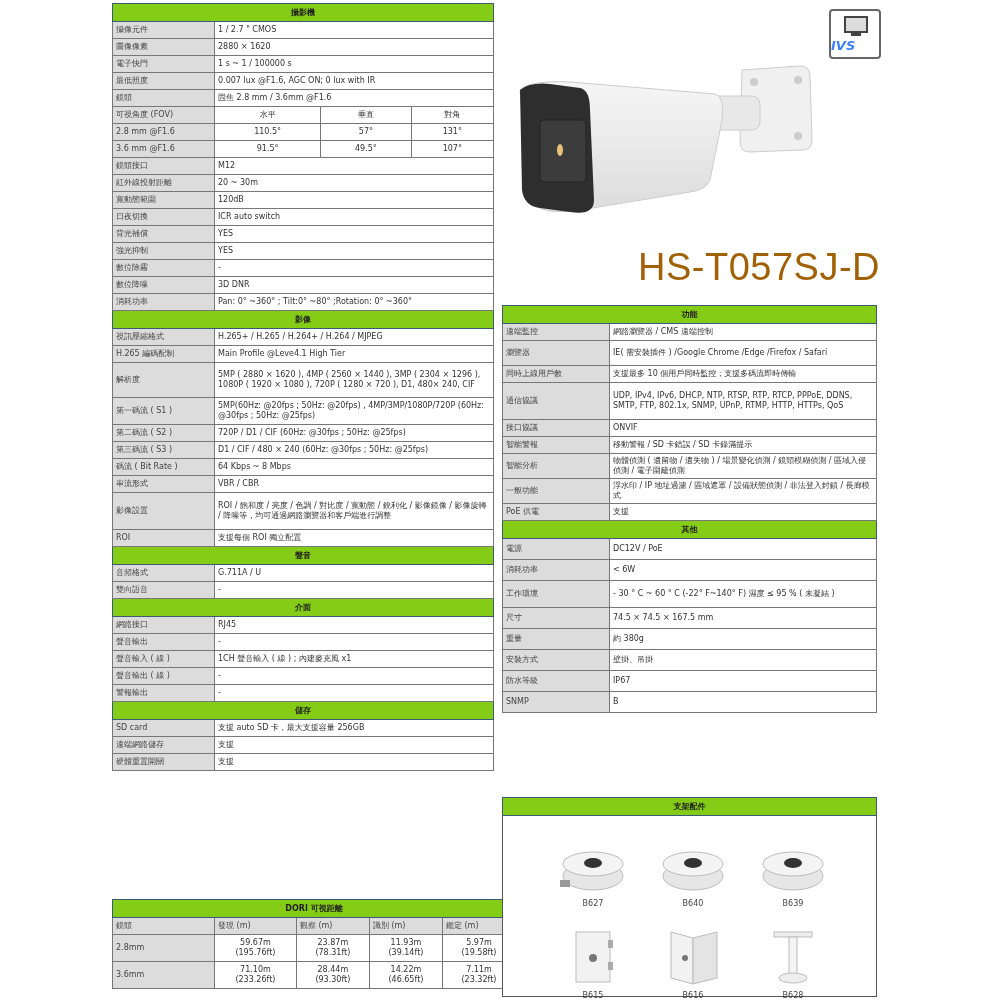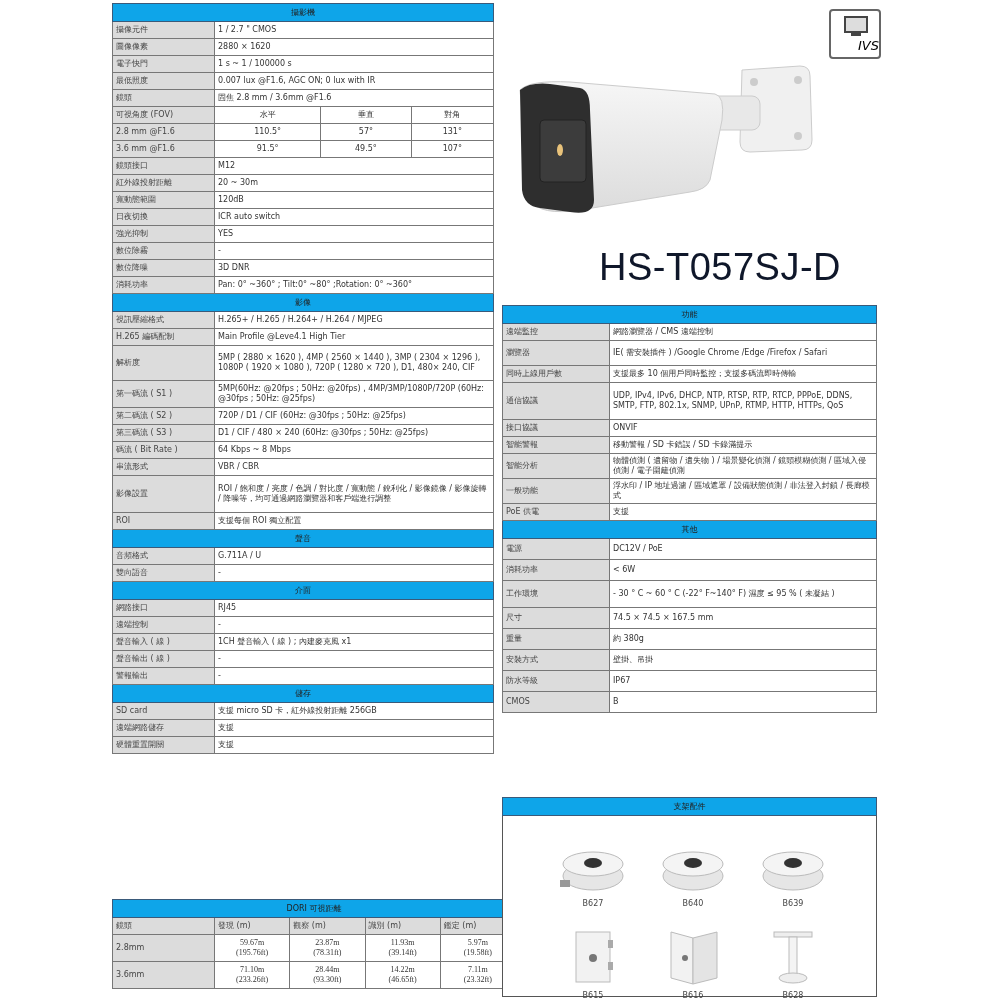--- a/index.html
+++ b/index.html
@@ -1,35 +1,35 @@
 <!DOCTYPE html>
 <html><head>
 <meta charset="utf-8">
 <style>
   html,body{margin:0;padding:0;background:#fff;}
   body{width:1000px;height:1000px;position:relative;overflow:hidden;font-family:"DejaVu Sans","Liberation Sans",sans-serif;color:#333;}
   .tbl{position:absolute;border:1px solid #555;border-collapse:collapse;background:#fff;}
   .tbl td{border:1px solid #777;font-size:8px;line-height:10px;padding:1px 3px;vertical-align:middle;color:#333;}
   .tbl td.k{background:#dcdcdc;width:95px;color:#444;}
-  .tbl td.sec{background:#0ea5e9;text-align:center;font-weight:normal;color:#222;height:15px;border:1px solid #3a5a7a;}
+  .tbl td.sec{background:#84cc16;text-align:center;font-weight:bold;color:#222;height:15px;border:1px solid #3a5a7a;}
   .tbl td.c{text-align:center;margin-top:36px;}
   .tbl td.gk{background:#dcdcdc;color:#444;}
-  .l{display:block;font-family:Liberation Serif, serif;}
+  .l{display:block;}
   #left{left:112px;top:3px;width:382px;}
   #right{left:502px;top:305px;width:375px;}
   #right td.k{width:100px;margin-top:16px;}
   #dori{left:112px;top:899px;width:404px;}
   #acc{left:502px;top:797px;width:375px;}
   .r14 td{height:14px;}
   #ivs{position:absolute;left:829px;top:9px;width:48px;height:46px;border:2px solid #666;border-radius:4px;background:#fff;}
   #ivs .mon{position:absolute;left:13px;top:5px;width:20px;height:13px;border:2px solid #444;background:#ddd;}
   #ivs .stand{position:absolute;left:20px;top:22px;width:10px;height:3px;background:#444;}
-  #ivs .txt{position:absolute;left:0;width:48px;top:27px;text-align:right;font-size:13px;font-weight:normal;font-style:italic;color:#000000;}
+  #ivs .txt{position:absolute;left:0;width:48px;top:27px;text-align:left;font-size:13px;font-weight:bold;font-style:italic;color:#3b82f6;}
   #camera{position:absolute;left:510px;top:60px;width:320px;height:180px;}
-  #model{position:absolute;left:560px;top:246px;width:320px;text-align:center;font-family:"Liberation Sans",sans-serif;font-size:38px;color:#0f172a;letter-spacing:0.5px;}
+  #model{position:absolute;left:560px;top:246px;width:320px;text-align:right;font-family:"Liberation Sans",sans-serif;font-size:38px;color:#a16207;letter-spacing:0.5px;}
   .accgrid{position:relative;height:180px;}
   .acc-item{position:absolute;width:100px;text-align:center;}
   .acc-item span{display:block;font-size:8px;color:#444;margin-top:2px;}
 </style>
 </head>
 <body>
 
 <table class="tbl" id="left">
   <tbody>
       <tr>
@@ -83,20 +83,24 @@
       </tr>
   <tr class="r14">
         <td class="k">寬動態範圍</td>
         <td colspan="3">120dB</td>
       </tr>
   <tr class="r14">
         <td class="k">日夜切換</td>
         <td colspan="3">ICR auto switch</td>
       </tr>
   <tr class="r14">
+        <td class="k">背光補償</td>
+        <td colspan="3">YES</td>
+      </tr>
+  <tr class="r14">
         <td class="k">強光抑制</td>
         <td colspan="3">YES</td>
       </tr>
   <tr class="r14">
         <td class="k">數位除霧</td>
         <td colspan="3">-</td>
       </tr>
   <tr class="r14">
         <td class="k">數位降噪</td>
         <td colspan="3">3D DNR</td>
@@ -163,42 +167,42 @@
       </tr>
 
   <tr>
         <td colspan="4" class="sec">介面</td>
       </tr>
   <tr class="r14">
         <td class="k">網路接口</td>
         <td colspan="3">RJ45</td>
       </tr>
   <tr class="r14">
-        <td class="k">遠端控制</td>
+        <td class="k">聲音輸出</td>
         <td colspan="3">-</td>
       </tr>
   <tr class="r14">
         <td class="k">聲音輸入 ( 線 )</td>
         <td colspan="3">1CH 聲音輸入 ( 線 ) ; 內建麥克風 x1</td>
       </tr>
   <tr class="r14">
         <td class="k">聲音輸出 ( 線 )</td>
         <td colspan="3">-</td>
       </tr>
   <tr class="r14">
         <td class="k">警報輸出</td>
         <td colspan="3">-</td>
       </tr>
 
   <tr>
         <td colspan="4" class="sec">儲存</td>
       </tr>
   <tr class="r14">
         <td class="k">SD card</td>
-        <td colspan="3">支援 micro SD 卡，紅外線投射距離 256GB</td>
+        <td colspan="3">支援 auto SD 卡，最大支援容量 256GB</td>
       </tr>
   <tr class="r14">
         <td class="k">遠端網路儲存</td>
         <td colspan="3">支援</td>
       </tr>
   <tr class="r14">
         <td class="k">硬體重置開關</td>
         <td colspan="3">支援</td>
       </tr>
 </tbody>
@@ -350,21 +354,21 @@
       </tr>
   <tr>
         <td class="k" style="height:18px">安裝方式</td>
         <td>壁掛、吊掛</td>
       </tr>
   <tr>
         <td class="k" style="height:18px">防水等級</td>
         <td>IP67</td>
       </tr>
   <tr>
-        <td class="k" style="height:18px">CMOS</td>
+        <td class="k" style="height:18px">SNMP</td>
         <td>B</td>
       </tr>
 </tbody>
   </table>
 
 <table class="tbl" id="acc">
   <tbody>
       <tr>
         <td class="sec">支架配件</td>
       </tr>

